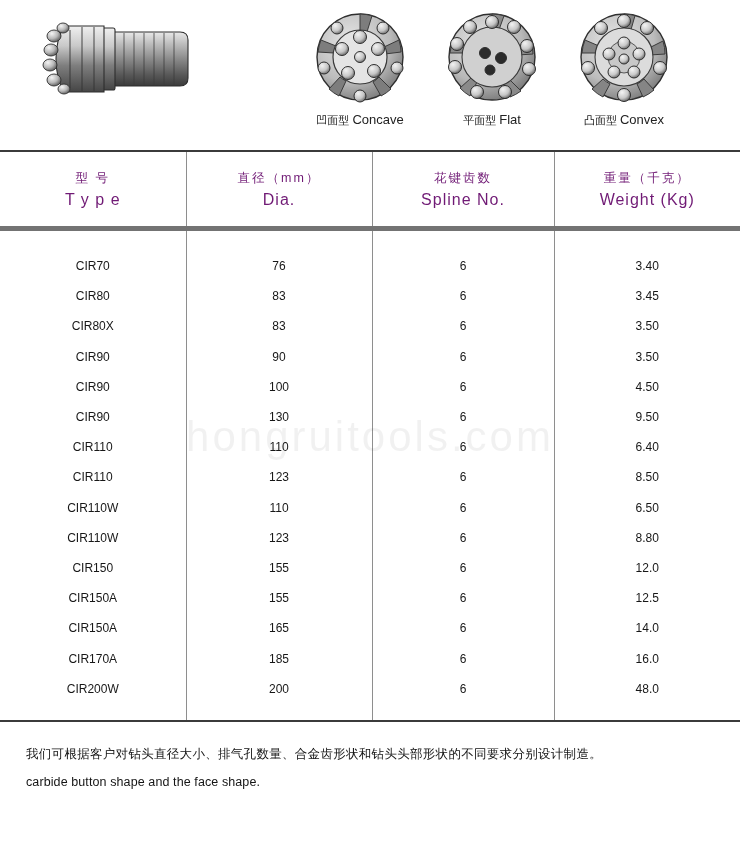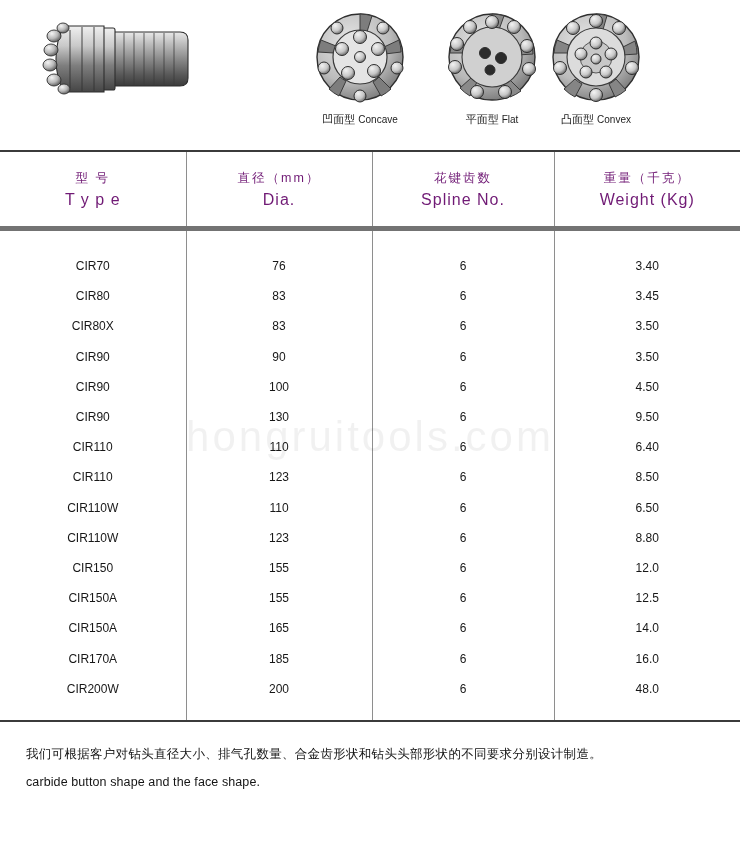--- a/index.html
+++ b/index.html
@@ -32,30 +32,30 @@
   }
 
   .face-group {
     position: absolute;
     top: 10px;
     width: 120px;
     text-align: center;
   }
   .face-group.g1 { left: 300px; }
   .face-group.g2 { left: 432px; }
-  .face-group.g3 { left: 536px; }
+  .face-group.g3 { left: 564px; }
 
   .face-caption {
     font-size: 11px;
     color: #222;
     line-height: 15px;
     margin-top: 4px;
   }
   .face-caption .cn { font-size: 11px; }
-  .face-caption .en { font-size: 10px; }
+  .face-caption .en { font-size: 13px; }
 
   
   .table-wrap {
     position: relative;
     width: 740px;
   }
   table.spec {
     border-collapse: collapse;
     width: 740px;
     table-layout: fixed;

